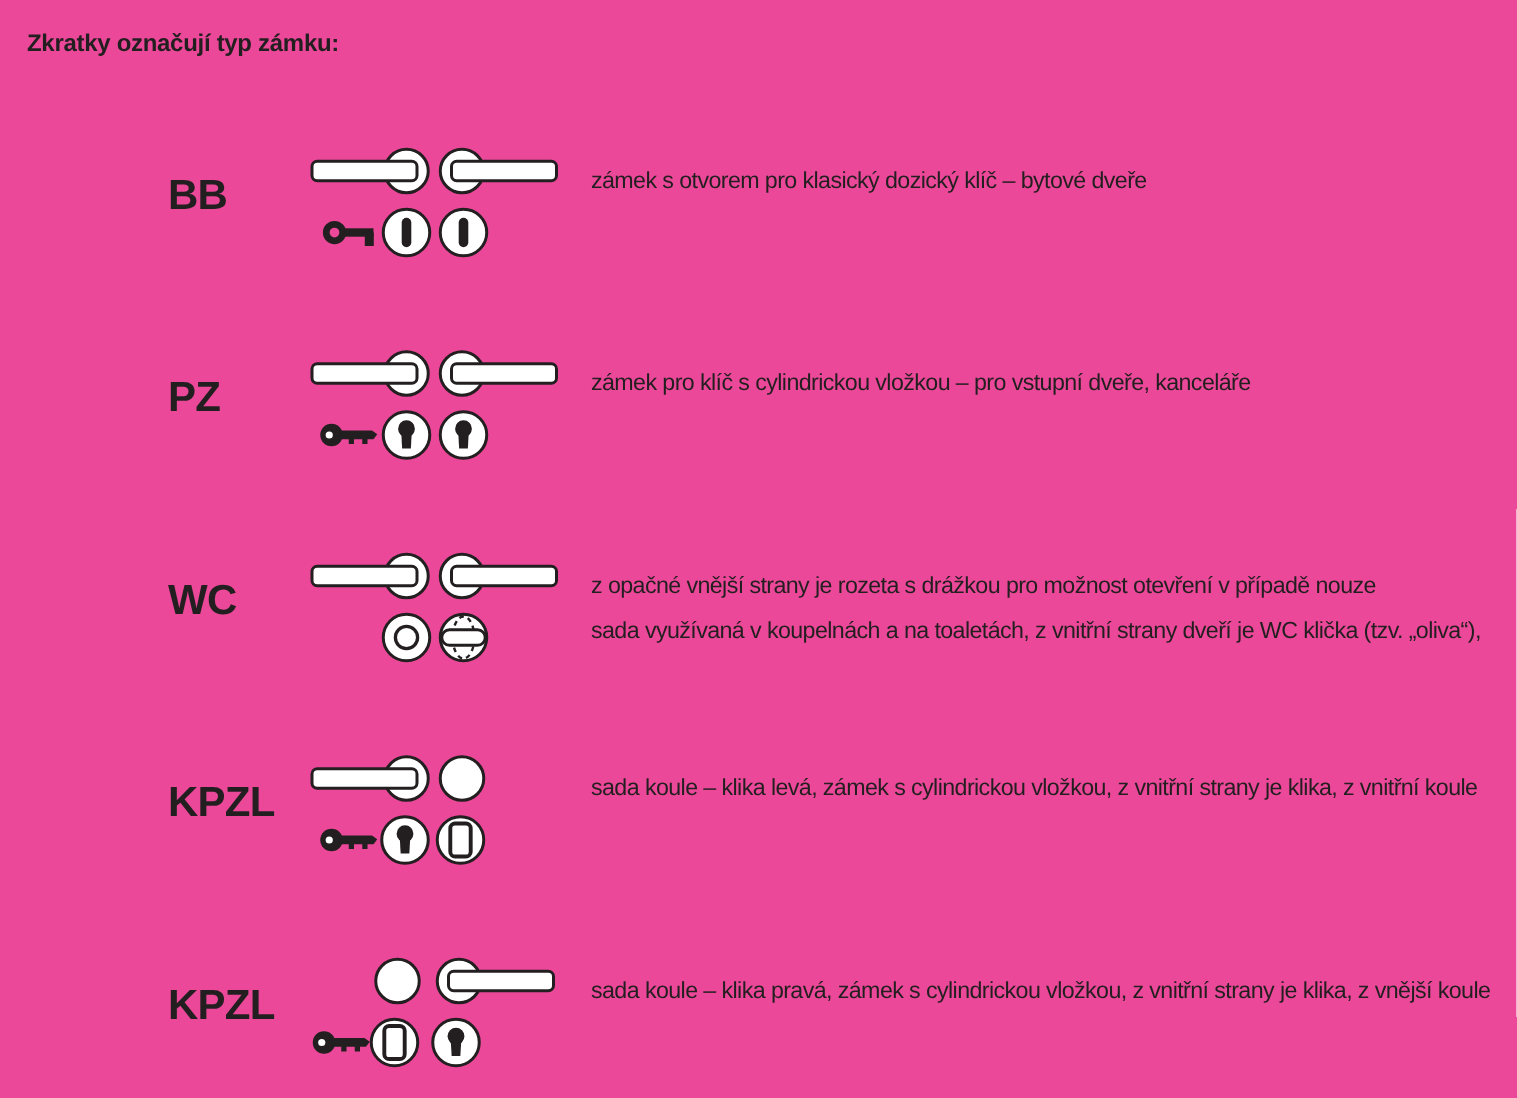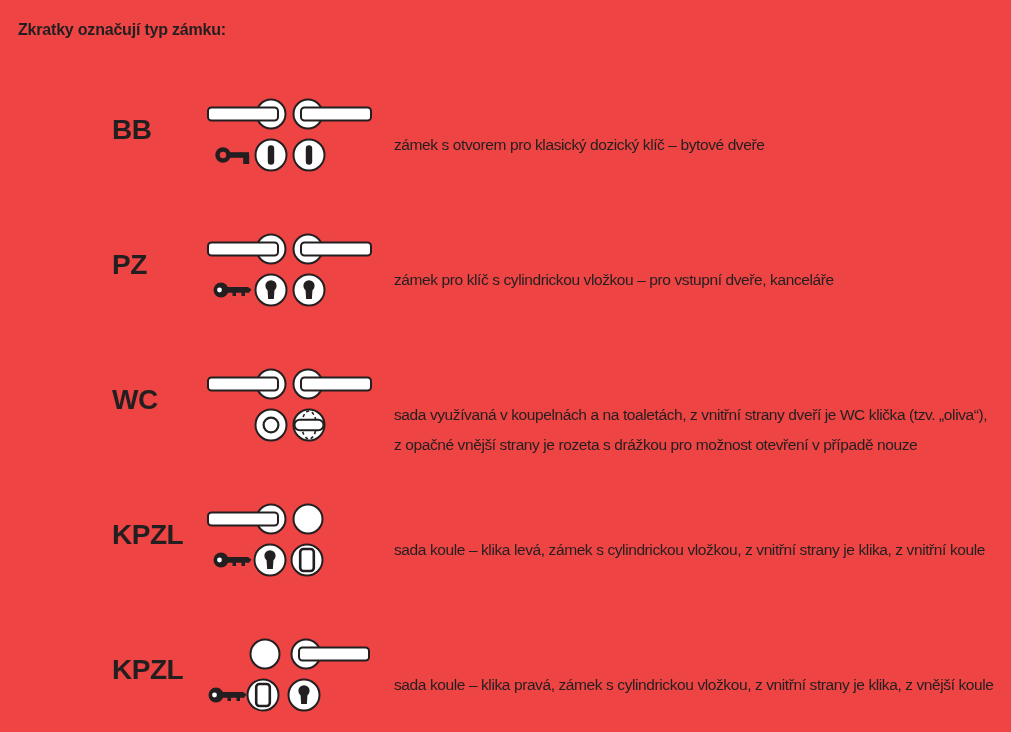--- a/index.html
+++ b/index.html
@@ -1,20 +1,20 @@
 <!DOCTYPE html>
 <html><head>
 <meta charset="utf-8">
 <style>
   html,body { margin:0; padding:0; background:#ffffff; }
   .page {
     position: relative;
     width: 1011px;
     height: 732px;
-    background: #ef4444;
+    background: #ec4899;
     font-family: "Liberation Sans", sans-serif;
     color: #231f20;
     overflow: hidden;
   }
   .title {
     position: absolute;
     left: 18px;
     top: 21px;
     margin: 0;
     font-size: 16px;
@@ -40,21 +40,20 @@
   }
   .row-text {
     position: absolute;
     left: 394px;
     top: calc(var(--base) - 8px);
     font-size: 15.5px;
     line-height: 30px;
     letter-spacing: -0.4px;
     color: #231f20;
     white-space: nowrap;
-    margin-top: 24px;
   }
   .row-text span { display: block; }
   .oln { fill:#ffffff; stroke:#231f20; stroke-width:2; }
   .ink { fill:#231f20; stroke:none; }
   svg .nofill { fill:none; stroke:#231f20; }
   .defs-holder { position:absolute; width:0; height:0; overflow:hidden; }
 </style>
 </head>
 <body>
 
@@ -140,22 +139,22 @@
 
   <section class="row" style="--base:384px">
     <div class="row-label">WC</div>
     <svg class="row-icons" width="175" height="84">
       <use href="#lever-left" x="66" y="20"></use>
       <use href="#lever-right" x="103" y="20"></use>
       <use href="#wc-groove" x="66" y="61"></use>
       <use href="#wc-oliva" x="104" y="61"></use>
     </svg>
     <div class="row-text">
+      <span>z opačné vnější strany je rozeta s drážkou pro možnost otevření v případě nouze</span>
       <span>sada využívaná v koupelnách a na toaletách, z vnitřní strany dveří je WC klička (tzv. „oliva“),</span>
-      <span>z opačné vnější strany je rozeta s drážkou pro možnost otevření v případě nouze</span>
     </div>
   </section>
 
   <section class="row" style="--base:519px">
     <div class="row-label">KPZL</div>
     <svg class="row-icons" width="175" height="84">
       <use href="#lever-left" x="66" y="20"></use>
       <use href="#knob" x="103" y="20"></use>
       <use href="#key-cyl" x="29" y="61"></use>
       <use href="#esch-pz" x="65" y="61"></use>

